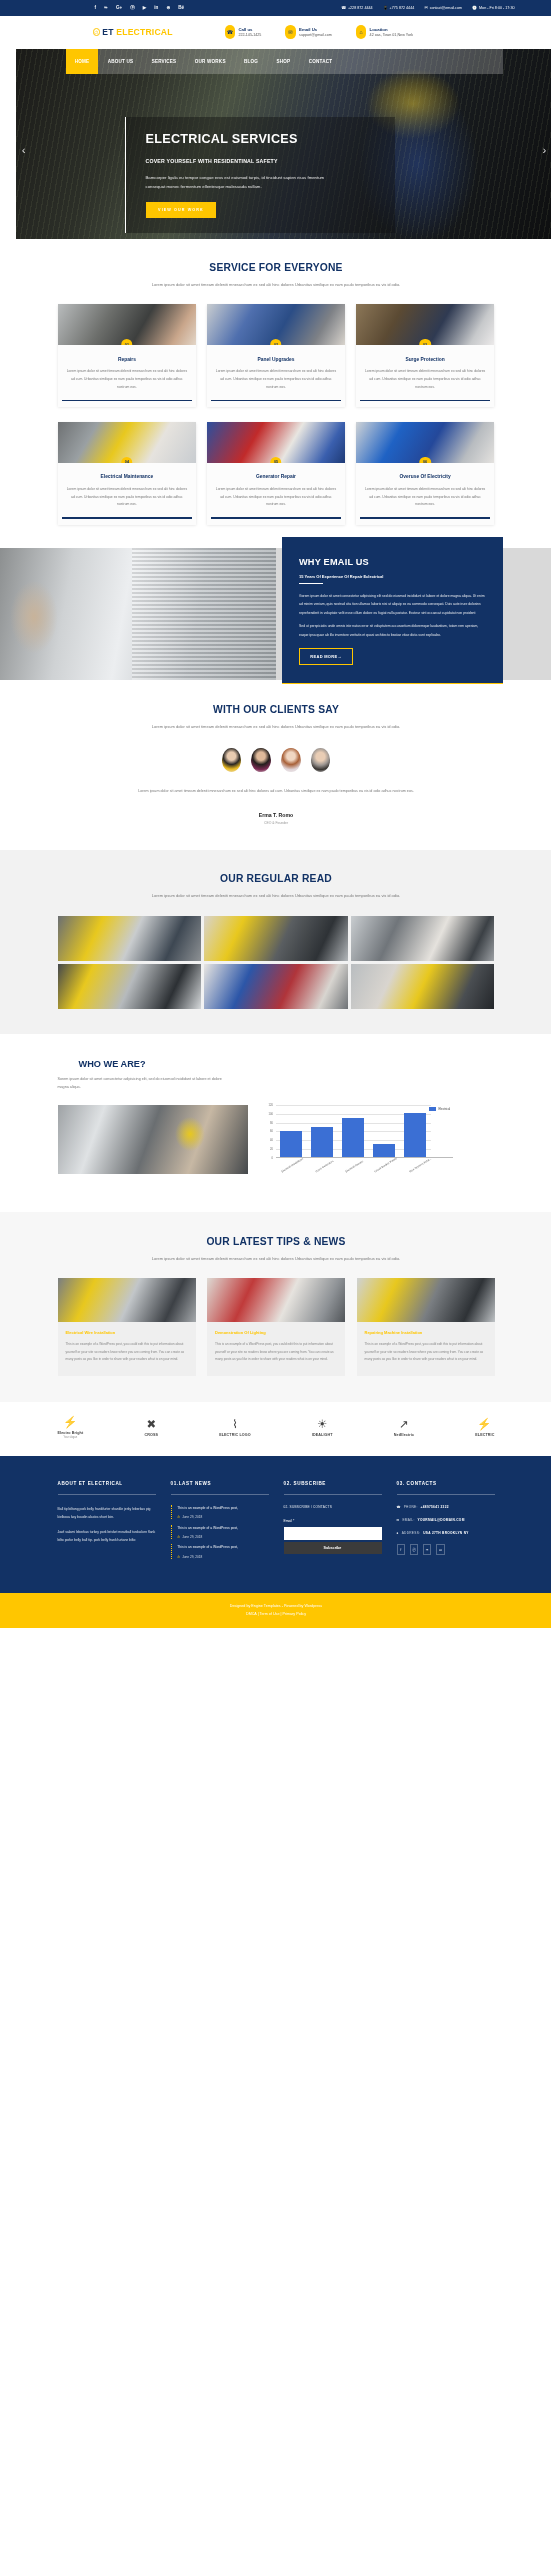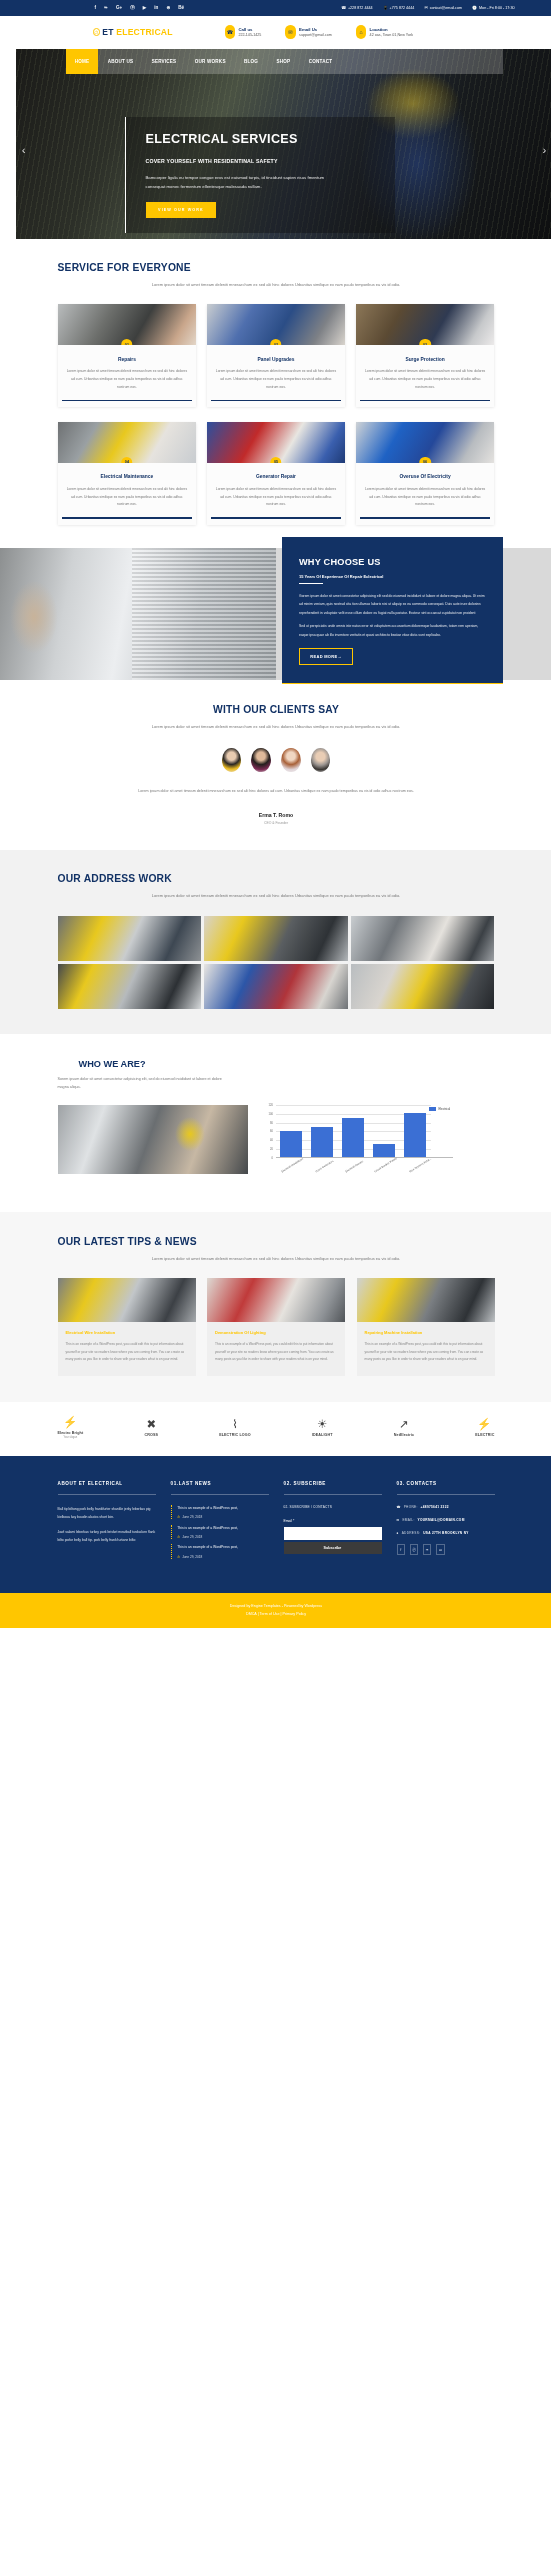--- a/index.html
+++ b/index.html
@@ -87,21 +87,21 @@
     letter-spacing: 1.1px; padding: 6.3px 12.6px; border: none; cursor: pointer;
   }
   .hero-arrow {
     position: absolute; top: 50%; font-size: 11.5px; color: #ddd; cursor: pointer; z-index: 7; font-weight: 300;
   }
   .hero-arrow.l { left: 5.7px; }
   .hero-arrow.r { right: 5.7px; }
 
   
   .sec { padding: 23px 0; }
-  .sec-title { font-size: 10.3px; font-weight: bold; color: #123265; letter-spacing: 0.2px; }
+  .sec-title { text-align: center; font-size: 10.3px; font-weight: bold; color: #123265; letter-spacing: 0.2px; }
   .sec-sub { text-align: center; font-size: 4px; color: #777; line-height: 2.2; margin-top: 8px; }
 
   
   .cards { display: flex; gap: 10.3px; margin-top: 15px; }
   .card { flex: 1; background: #fcfcfc; box-shadow: 0 0.6px 2.9px rgba(0,0,0,.12); padding-bottom: 5.7px; }
   .card-imgwrap { position: relative; height: 41px; overflow: hidden; }
   .card-img { width: 100%; height: 100%; }
   .ci1 { background: linear-gradient(120deg,#b9bcbd 0%,#6d6f6c 35%,#3d3f3e 60%,#c9a68b 85%,#e3d6c8 100%); }
   .ci2 { background: linear-gradient(120deg,#c9cdd0 0%,#4f6fae 30%,#2b4d86 55%,#7e8186 80%,#d9d4cd 100%); }
   .ci3 { background: linear-gradient(120deg,#8c7758 0%,#5b4a33 30%,#2f3a52 60%,#c7c9cb 85%,#eceaea 100%); }
@@ -413,21 +413,21 @@
           </div>
           <div class="card-foot"></div>
         </div>
       </div>
   </div>
 </div>
 
 <div class="why">
   <div class="why-photo"></div>
   <div class="why-card">
-    <div class="why-title">WHY CHOOSE US</div>
+    <div class="why-title">WHY EMAIL US</div>
     <div class="why-sub">15 Years Of Experience Of Repair Eclectrical</div>
     <div class="why-rule"></div>
     <div class="why-p">Gorem ipsum dolor sit amet consectetur adipisicing elit sed do eiusmod incididunt ut labore et dolore magna aliqua. Ut enim ad minim veniam, quis nostrud cita tion ullamco laboris nisi ut aliquip ex ea commodo consequat. Duis aute irure dolosins reprehenderit in voluptate velit esse cillum dolore eu fugiat nulla pariatur. Excteur sint occaecat cupidatat non proident</div>
     <div class="why-p">Sed ut perspiciatis unde omnis iste natus error sit voluptatem accusantium doloremque laudantium, totam rem aperiam, eaque ipsa quae ab illo inventore veritatis et quasi architecto beatae vitae dicta sunt explicabo.</div>
     <button class="why-btn">READ MORE→</button>
   </div>
 </div>
 
 <div class="testi">
   <div class="wrap">
@@ -440,21 +440,21 @@
       <div class="avatar av4"></div>
     </div>
     <div class="testi-quote">Lorem ipsum dolor sit amet timeam deleniti mnesarchum ex sed alii hinc dolores ad cum. Urbanitas similique ex nam paulo temporibus ea vis id odio adhuc nostrum eos.</div>
     <div class="testi-name">Erma T. Romo</div>
     <div class="testi-role">CEO &amp; Founder</div>
   </div>
 </div>
 
 <div class="work">
   <div class="wrap">
-    <div class="sec-title">OUR ADDRESS WORK</div>
+    <div class="sec-title">OUR REGULAR READ</div>
     <div class="sec-sub">Lorem ipsum dolor sit amet timeam deleniti mnesarchum ex sed alii hinc dolores Urbanitas similique ex nam paulo temporibus ea vis id odio.</div>
     <div class="grid">
       <div class="gimg w1"></div>
       <div class="gimg w2"></div>
       <div class="gimg w3"></div>
       <div class="gimg w4"></div>
       <div class="gimg w5"></div>
       <div class="gimg w6"></div>
     </div>
   </div>

